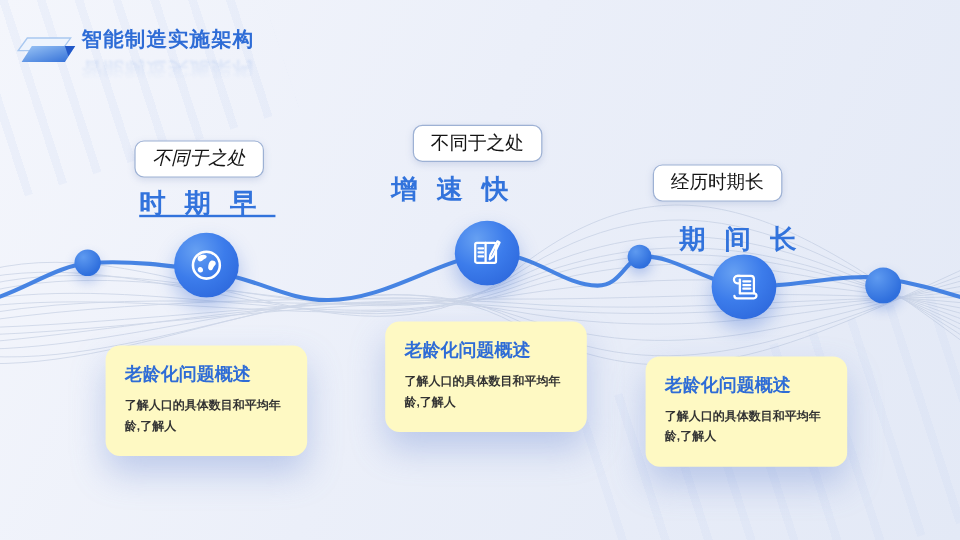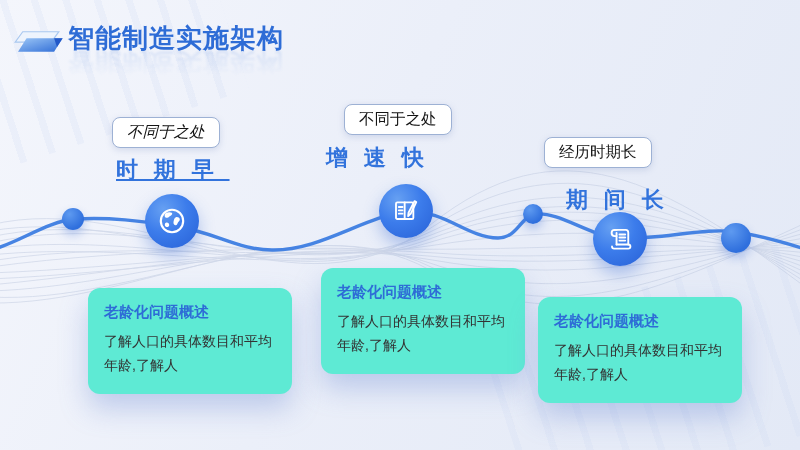--- a/index.html
+++ b/index.html
@@ -19,21 +19,21 @@
     right:-60px;bottom:-20px;width:360px;height:190px;transform:rotate(-18deg);
     background:repeating-linear-gradient(90deg,rgba(183,201,238,.28) 0 7px,rgba(255,255,255,0) 7px 34px);
     opacity:.4;
   }
 
   
   .header{position:absolute;left:10px;top:24px;display:flex;align-items:flex-start;}
   .title-icon{width:54px;height:38px;margin-top:2px;}
   .title-wrap{position:relative;margin-left:4px;}
   .page-title{
-    font-size:26px;font-weight:bold;color:#2e6cd6;letter-spacing:1px;line-height:1.1;
+    font-size:17px;font-weight:bold;color:#2e6cd6;letter-spacing:1px;line-height:1.1;
   }
   .page-title.reflection{
     position:absolute;left:0;top:24px;transform:scaleY(-1);
     opacity:.14;filter:blur(1px);
     background:linear-gradient(to top,rgba(46,108,214,1),rgba(46,108,214,0));
     -webkit-background-clip:text;background-clip:text;color:transparent;
   }
 
   
   .waves{position:absolute;left:0;top:170px;width:800px;height:165px;}
@@ -59,26 +59,26 @@
     padding:4px 14px;font-size:15.5px;color:#141414;white-space:nowrap;
     box-shadow:0 2px 6px rgba(120,140,190,.25);
   }
   .headline{
     position:absolute;font-weight:bold;color:#3273dc;font-size:22px;
     letter-spacing:.72em;white-space:nowrap;
   }
 
   
   .card{
-    position:absolute;width:204px;background:#5eead4;border-radius:12px;
+    position:absolute;width:168px;background:#fef9c3;border-radius:12px;
     padding:15px 16px 16px 16px;box-sizing:border-box;
     box-shadow:0 14px 28px rgba(110,140,210,.38);
   }
   .card-title{font-size:15px;font-weight:bold;color:#2e6cd6;margin:0 0 8px 0;}
-  .card-body{font-size:14px;color:#333;line-height:1.7;margin:0;}
+  .card-body{font-size:10px;color:#333;line-height:1.7;margin:0;font-weight:bold;}
 </style>
 </head>
 <body>
 
 <div class="streak tl"></div>
 <div class="streak br"></div>
 
 <div class="header">
   <svg class="title-icon" viewBox="0 0 56 40">
     <defs>

